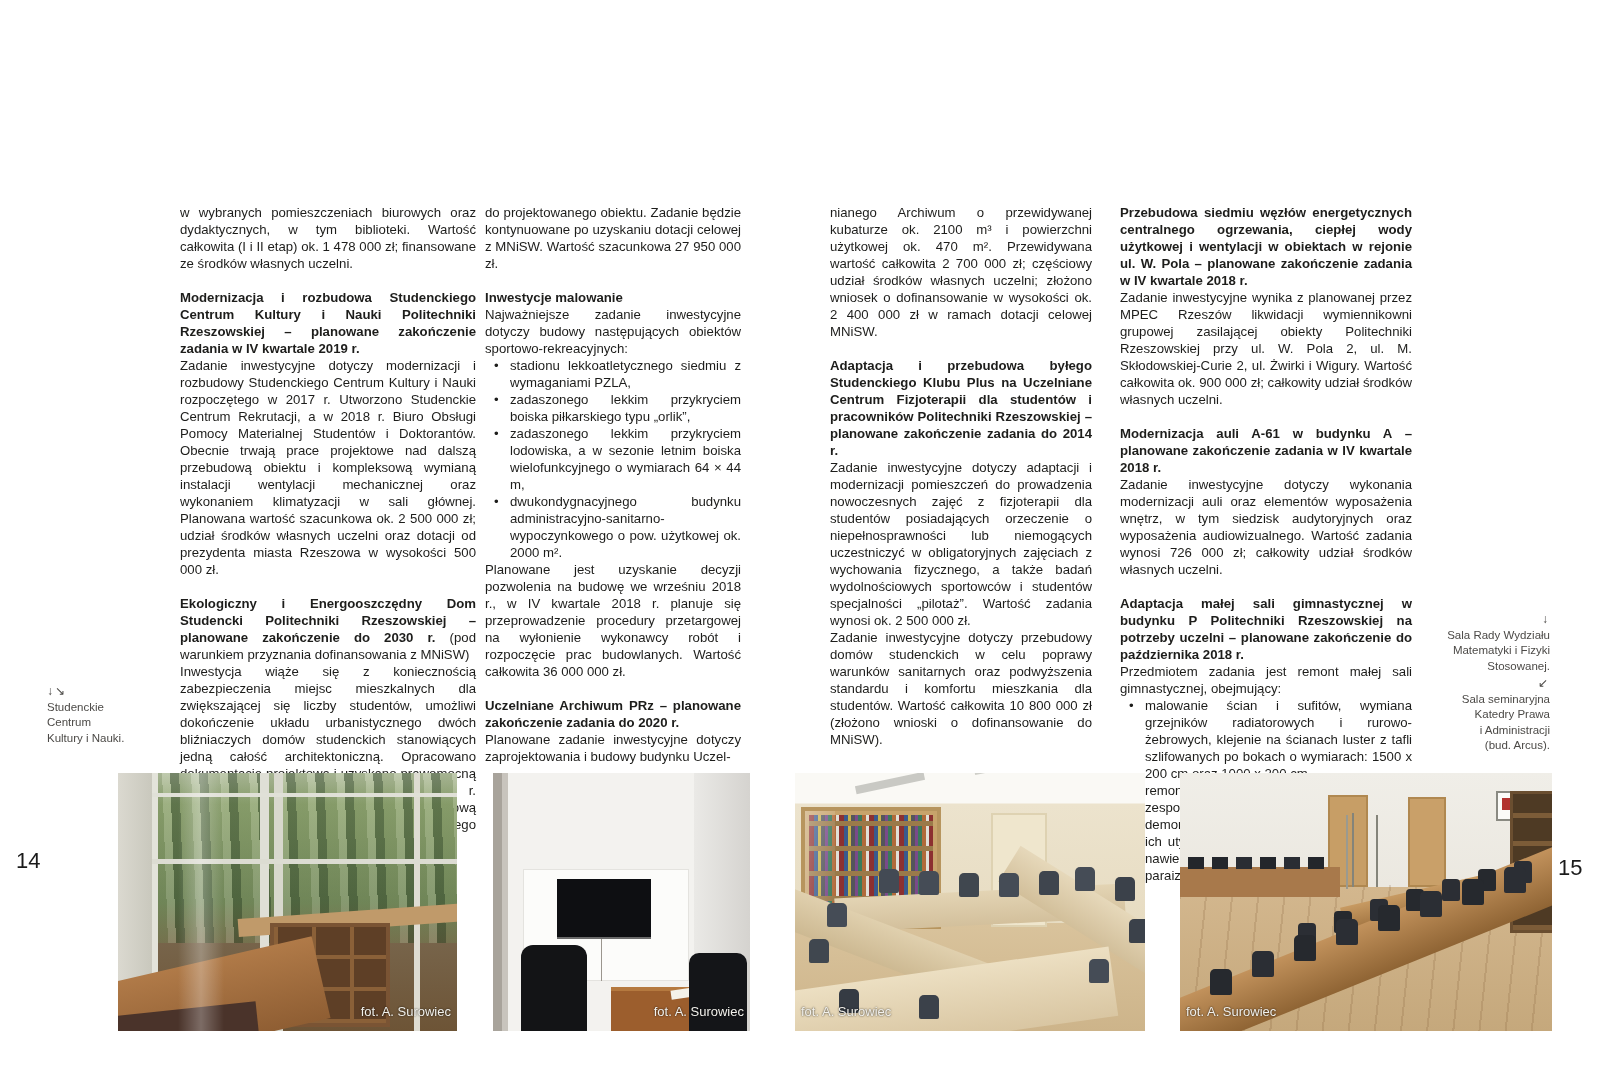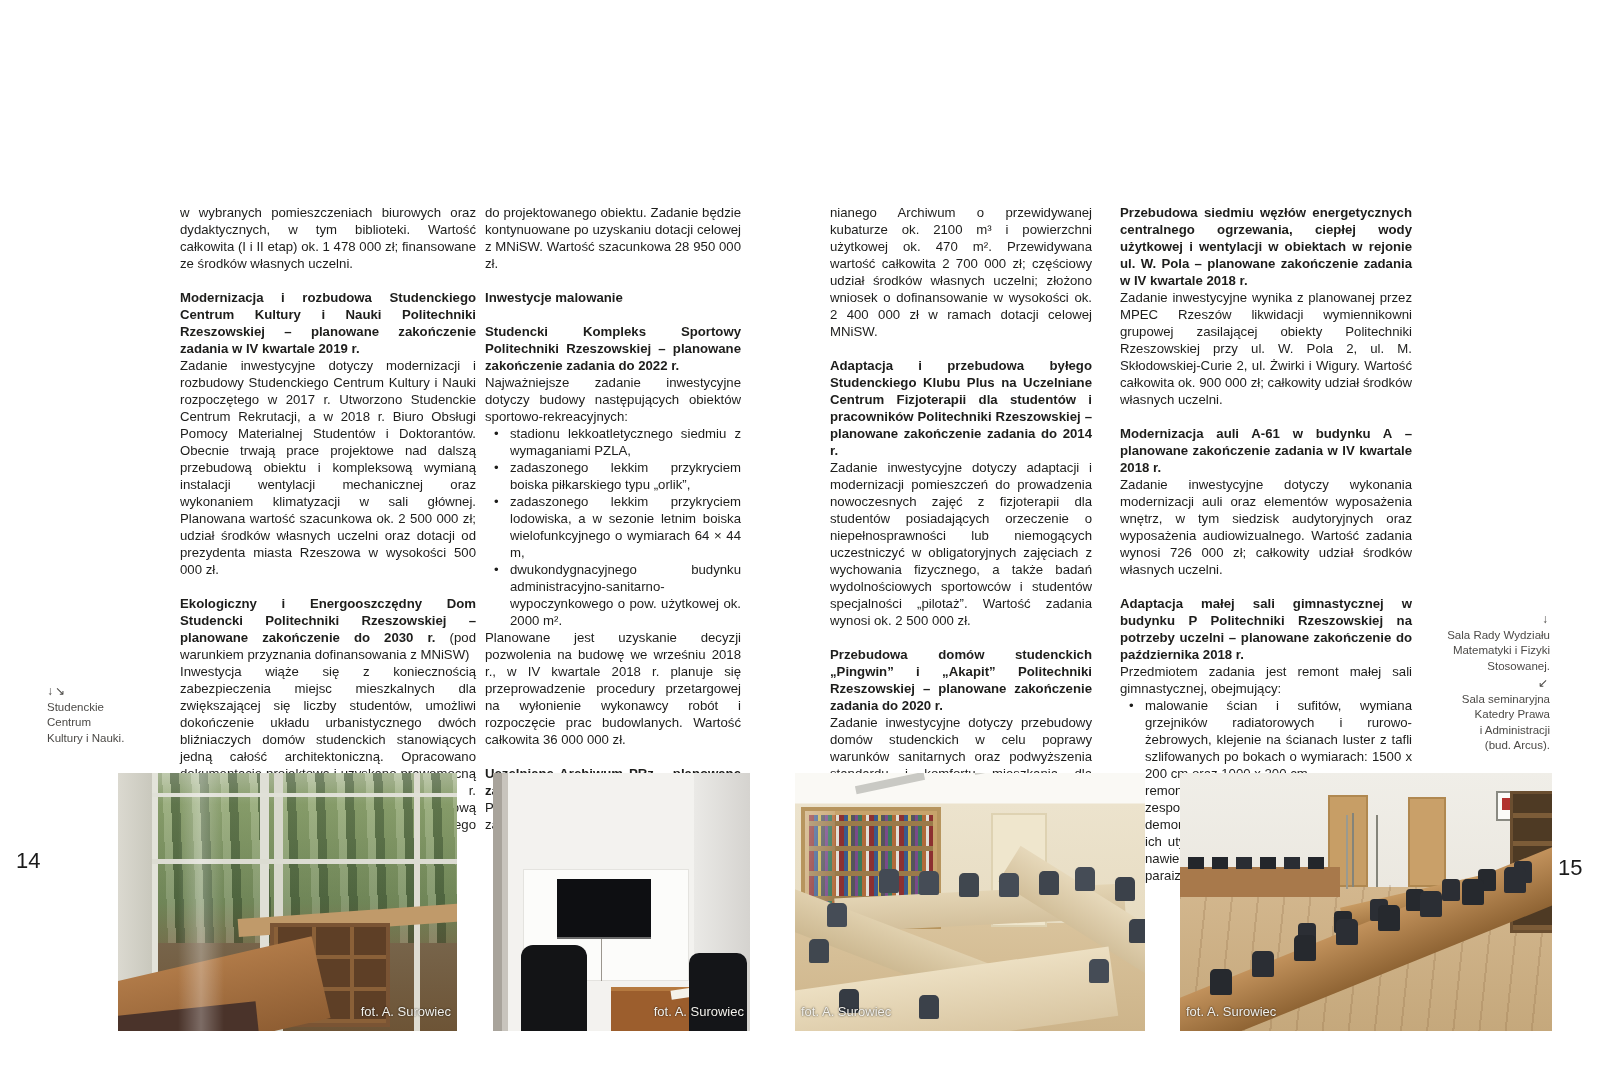--- a/index.html
+++ b/index.html
@@ -119,40 +119,38 @@
 
 <div class="col" id="col1">
   <p>w wybranych pomieszczeniach biurowych oraz dydaktycznych, w tym biblioteki. Wartość całkowita (I i II etap) ok. 1 478 000 zł; finansowane ze środków własnych uczelni.</p>
   <p class="h mt">Modernizacja i rozbudowa Studenckiego Centrum Kultury i Nauki Politechniki Rzeszowskiej – planowane zakończenie zadania w IV kwartale 2019 r.</p>
   <p>Zadanie inwestycyjne dotyczy modernizacji i rozbudowy Studenckiego Centrum Kultury i Nauki rozpoczętego w 2017 r. Utworzono Studenckie Centrum Rekrutacji, a w 2018 r. Biuro Obsługi Pomocy Materialnej Studentów i Doktorantów. Obecnie trwają prace projektowe nad dalszą przebudową obiektu i kompleksową wymianą instalacji wentylacji mechanicznej oraz wykonaniem klimatyzacji w sali głównej. Planowana wartość szacunkowa ok. 2 500 000 zł; udział środków własnych uczelni oraz dotacji od prezydenta miasta Rzeszowa w wysokości 500 000 zł.</p>
   <p class="h mt"><span class="hb">Ekologiczny i Energooszczędny Dom Studencki Politechniki Rzeszowskiej – planowane zakończenie do 2030 r.</span> <span class="normal-part">(pod warunkiem przyznania dofinansowania z MNiSW)</span></p>
   <p>Inwestycja wiąże się z koniecznością zabezpieczenia miejsc mieszkalnych dla zwiększającej się liczby studentów, umożliwi dokończenie układu urbanistycznego dwóch bliźniaczych domów studenckich stanowiących jedną całość architektoniczną. Opracowano dokumentację projektową i uzyskano prawomocną decyzję pozwolenia na budowę. W 2017 r. rozpoczęto budowę i wykonano sieć wodociągową o długości 29,5 m na odcinku od istniejącego wodociągu</p>
 </div>
 
 <div class="col" id="col2">
-  <p>do projektowanego obiektu. Zadanie będzie kontynuowane po uzyskaniu dotacji celowej z MNiSW. Wartość szacunkowa 28 950 000 zł.</p>
+  <p>do projektowanego obiektu. Zadanie będzie kontynuowane po uzyskaniu dotacji celowej z MNiSW. Wartość szacunkowa 27 950 000 zł.</p>
   <p class="h mt">Inwestycje malowanie</p>
-  <p class="h mt">Studencki Kompleks Sportowy Politechniki Rzeszowskiej – planowane zakończenie zadania do 2022 r.</p>
   <p>Najważniejsze zadanie inwestycyjne dotyczy budowy następujących obiektów sportowo-rekreacyjnych:</p>
   <ul class="bl">
     <li>stadionu lekkoatletycznego siedmiu z wymaganiami PZLA,</li>
     <li>zadaszonego lekkim przykryciem boiska piłkarskiego typu „orlik”,</li>
     <li>zadaszonego lekkim przykryciem lodowiska, a w sezonie letnim boiska wielofunkcyjnego o wymiarach 64 × 44 m,</li>
     <li>dwukondygnacyjnego budynku administracyjno-sanitarno-wypoczynkowego o pow. użytkowej ok. 2000 m².</li>
   </ul>
   <p>Planowane jest uzyskanie decyzji pozwolenia na budowę we wrześniu 2018 r., w IV kwartale 2018 r. planuje się przeprowadzenie procedury przetargowej na wyłonienie wykonawcy robót i rozpoczęcie prac budowlanych. Wartość całkowita 36 000 000 zł.</p>
   <p class="h mt">Uczelniane Archiwum PRz – planowane zakończenie zadania do 2020 r.</p>
   <p>Planowane zadanie inwestycyjne dotyczy zaprojektowania i budowy budynku Uczel-</p>
 </div>
 
 <div class="col" id="col3">
   <p>nianego Archiwum o przewidywanej kubaturze ok. 2100 m³ i powierzchni użytkowej ok. 470 m². Przewidywana wartość całkowita 2 700 000 zł; częściowy udział środków własnych uczelni; złożono wniosek o dofinansowanie w wysokości ok. 2 400 000 zł w ramach dotacji celowej MNiSW.</p>
   <p class="h mt">Adaptacja i przebudowa byłego Studenckiego Klubu Plus na Uczelniane Centrum Fizjoterapii dla studentów i pracowników Politechniki Rzeszowskiej – planowane zakończenie zadania do 2014 r.</p>
   <p>Zadanie inwestycyjne dotyczy adaptacji i modernizacji pomieszczeń do prowadzenia nowoczesnych zajęć z fizjoterapii dla studentów posiadających orzeczenie o niepełnosprawności lub niemogących uczestniczyć w obligatoryjnych zajęciach z wychowania fizycznego, a także badań wydolnościowych sportowców i studentów specjalności „pilotaż”. Wartość zadania wynosi ok. 2 500 000 zł.</p>
-  <p class="h mt">Przebudowa domów studenckich „Pingwin” i „Akapit” Politechniki Rzeszowskiej – planowane zakończenie zadania do 2020 r.</p>
   <p>Zadanie inwestycyjne dotyczy przebudowy domów studenckich w celu poprawy warunków sanitarnych oraz podwyższenia standardu i komfortu mieszkania dla studentów. Wartość całkowita 10 800 000 zł (złożono wnioski o dofinansowanie do MNiSW).</p>
 </div>
 
 <div class="col" id="col4">
   <p class="h">Przebudowa siedmiu węzłów energetycznych centralnego ogrzewania, ciepłej wody użytkowej i wentylacji w obiektach w rejonie ul. W. Pola – planowane zakończenie zadania w IV kwartale 2018 r.</p>
   <p>Zadanie inwestycyjne wynika z planowanej przez MPEC Rzeszów likwidacji wymiennikowni grupowej zasilającej obiekty Politechniki Rzeszowskiej przy ul. W. Pola 2, ul. M. Skłodowskiej-Curie 2, ul. Żwirki i Wigury. Wartość całkowita ok. 900 000 zł; całkowity udział środków własnych uczelni.</p>
   <p class="h mt">Modernizacja auli A-61 w budynku A – planowane zakończenie zadania w IV kwartale 2018 r.</p>
   <p>Zadanie inwestycyjne dotyczy wykonania modernizacji auli oraz elementów wyposażenia wnętrz, w tym siedzisk audytoryjnych oraz wyposażenia audiowizualnego. Wartość zadania wynosi 726 000 zł; całkowity udział środków własnych uczelni.</p>
   <p class="h mt">Adaptacja małej sali gimnastycznej w budynku P Politechniki Rzeszowskiej na potrzeby uczelni – planowane zakończenie do października 2018 r.</p>
   <p>Przedmiotem zadania jest remont małej sali gimnastycznej, obejmujący:</p>

